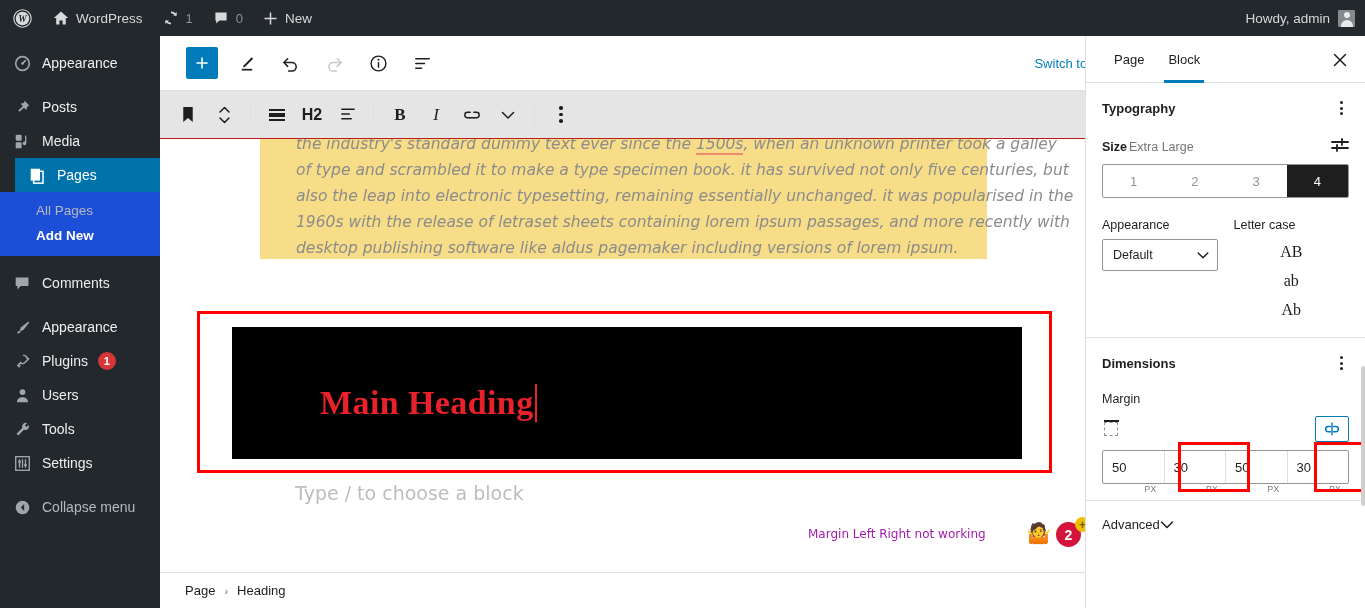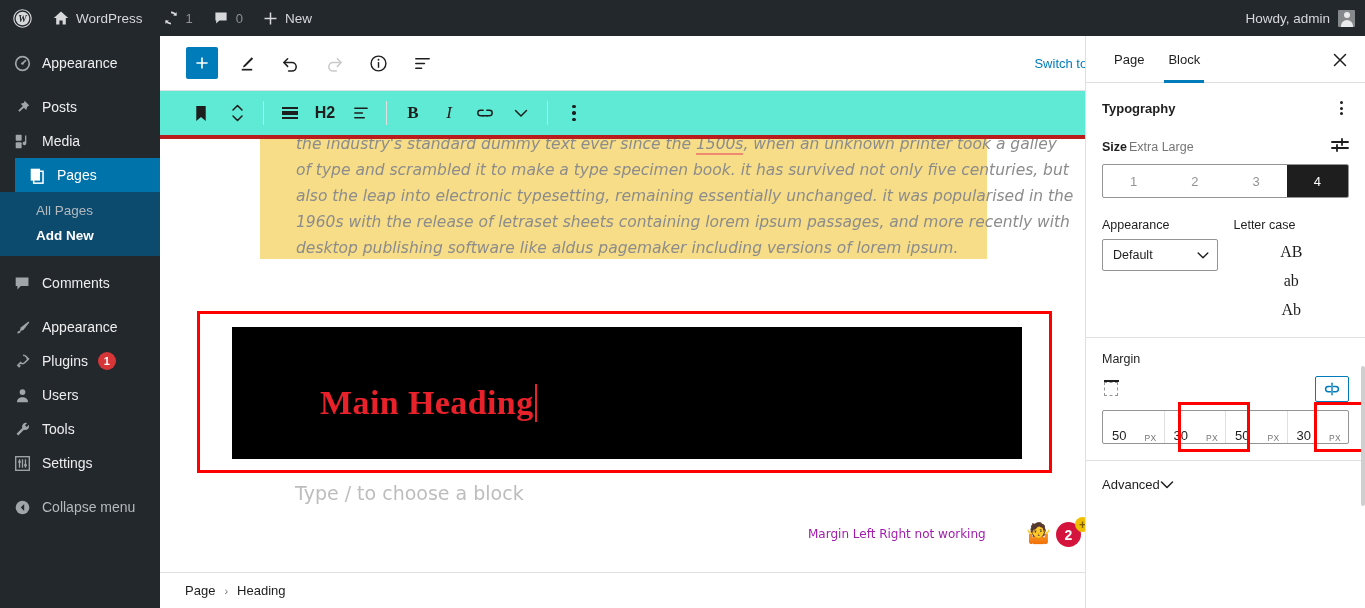--- a/index.html
+++ b/index.html
@@ -49,21 +49,21 @@
     height: 34px; padding: 0 10px 0 12px; color: #eee; position: relative;
   }
   .menu-item .mi-icon { width: 20px; height: 20px; display:flex; align-items:center; justify-content:center; color:#a0a5aa; flex:0 0 20px;}
   .menu-item.active { background: #0073aa; color: #fff; margin-left: 15px; }
   .menu-item.active .mi-icon { color:#fff; }
   .menu-item.active::after {
     content:""; position:absolute; right:-8px; top:50%; transform:translateY(-50%);
     border-top:8px solid transparent; border-bottom:8px solid transparent;
     border-left:8px solid #0073aa;
   }
-  .submenu { background:#0c4a6e; padding: 6px 0 8px 0; }
+  .submenu { background:#1d4ed8; padding: 6px 0 8px 0; }
   .submenu .sub-item {
     display:block; padding: 5px 0 5px 36px; font-size:13.5px; color:#b4b9be;
   }
   .submenu .sub-item.current { color:#fff; font-weight:bold; }
   .menu-gap { height: 10px; }
   .badge-count {
     background:#d63638; color:#fff; border-radius:10px;
     font-size:11px; font-weight:bold; min-width:18px; height:18px;
     display:inline-flex; align-items:center; justify-content:center; padding:0 5px;
   }
@@ -97,22 +97,22 @@
   .settings-btn {
     width:32px; height:32px; background:#1e1e1e; color:#fff; border-radius:2px;
     display:flex; align-items:center; justify-content:center; margin-left:6px;
   }
   .kebab-btn { width:28px; height:32px; display:flex; align-items:center; justify-content:center; }
   .kebab-dots { display:flex; flex-direction:column; gap:3px; }
   .kebab-dots i { width:3.5px; height:3.5px; background:#1e1e1e; border-radius:50%; display:block; }
 
   
   .block-toolbar {
-    height:48px; border-bottom:4px solid #b91c1c; display:flex; align-items:center;
-    padding-left:15px; background:#5eead4;
+    height:48px; border-bottom:1px solid #b91c1c; display:flex; align-items:center;
+    padding-left:2px; background:#e5e5e5;
   }
   .tb-group { display:flex; align-items:center; height:48px; padding:0 8px; }
   .tb-div { width:1px; height:24px; background:#e0e0e0; }
   .tb-btn {
     width:36px; height:36px; display:flex; align-items:center; justify-content:center;
     color:#1e1e1e; font-size:15px;
   }
   .tb-btn.h2 { font-weight:bold; font-size:16px; width:34px; }
   .tb-btn.bold { font-weight:bold; font-size:17px; font-family:"Liberation Serif", serif;}
   .tb-btn.ital { font-style:italic; font-size:17px; font-family:"Liberation Serif", serif;}
@@ -230,21 +230,21 @@
   }
   .box-icon::before {
     content:""; position:absolute; left:-1.5px; right:-1.5px; top:-3.5px; height:2.5px; background:#1e1e1e;
   }
   .unlink-btn {
     width:34px; height:26px; border:1px solid #007cba; border-radius:2px;
     display:flex; align-items:center; justify-content:center; color:#007cba;
   }
   .margin-inputs { display:flex; border:1px solid #949494; border-radius:2px; height:34px; }
   .mi {
-    flex:1; display:flex; align-items:flex-end; justify-content:space-between;
+    flex:1; display:flex; align-items:center; justify-content:space-between;
     padding: 0 7px 0 9px; font-size:13px; position:relative;
   }
   .mi .unit { font-size:8.5px; color:#757575; letter-spacing:.3px;margin-top:43px;}
   .mi + .mi { border-left:1px solid #e0e0e0; }
   .mi-hl-1 { position:absolute; left:76px; top:-8px; width:72px; height:50px; border:3px solid #f00; }
   .mi-hl-2 { position:absolute; left:212px; top:-8px; width:72px; height:50px; border:3px solid #f00; }
   .margin-wrap { position:relative; }
   .adv-row {
     display:flex; align-items:center; justify-content:flex-start;
     padding: 16px 16px; font-size:13px; color:#1e1e1e;
@@ -640,20 +640,28 @@
           <div class="case-btns">
             <span class="case-btn">AB</span>
             <span class="case-btn">ab</span>
             <span class="case-btn">Ab</span>
           </div>
         </div>
       </div>
     </div>
 
     <div class="insp-section">
+      <div class="sec-head">
+        <span class="sec-title">Dimensions</span>
+        <span class="kebab-sm">
+            <i></i>
+            <i></i>
+            <i></i>
+          </span>
+      </div>
 
       <div class="col-lbl" style="margin-bottom:10px;">Margin</div>
 
       <div class="dim-top">
         <span class="box-icon"></span>
         <span class="unlink-btn">
           <svg width="16" height="14" viewBox="0 0 16 14">
             <path d="M6.5 4.5H4.2a2.6 2.6 0 0 0 0 5.2h2.3" fill="none" stroke="#007cba" stroke-width="1.5" stroke-linecap="round"></path>
             <path d="M9.5 4.5h2.3a2.6 2.6 0 0 1 0 5.2H9.5" fill="none" stroke="#007cba" stroke-width="1.5" stroke-linecap="round"></path>
             <path d="M8 1.2v11.6" stroke="#007cba" stroke-width="1.4" stroke-linecap="round"></path>

